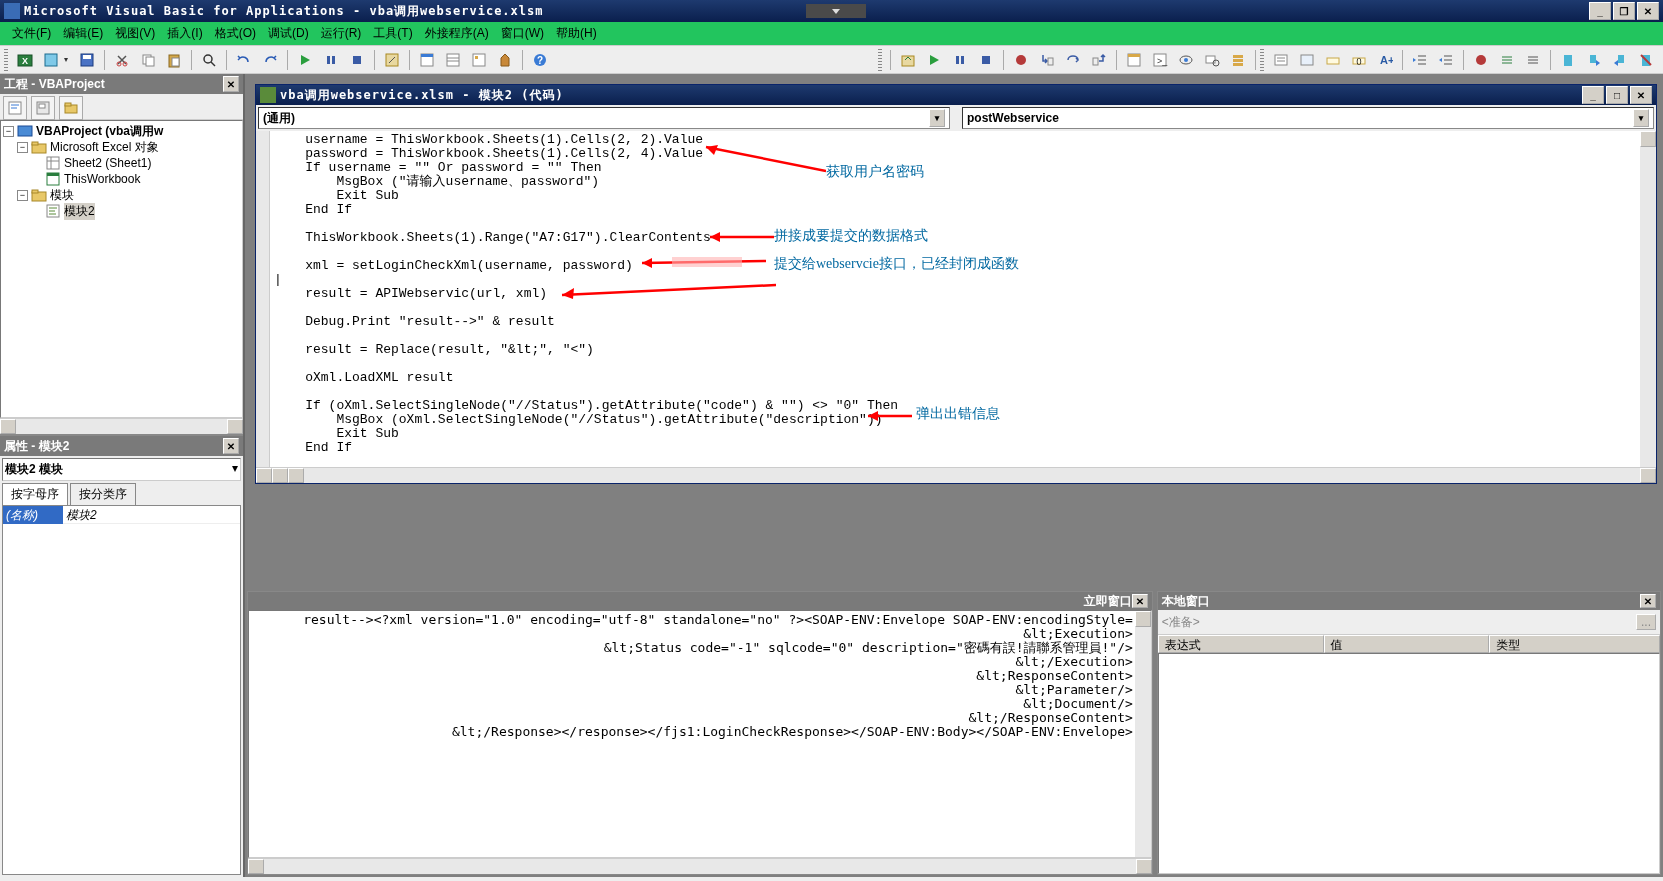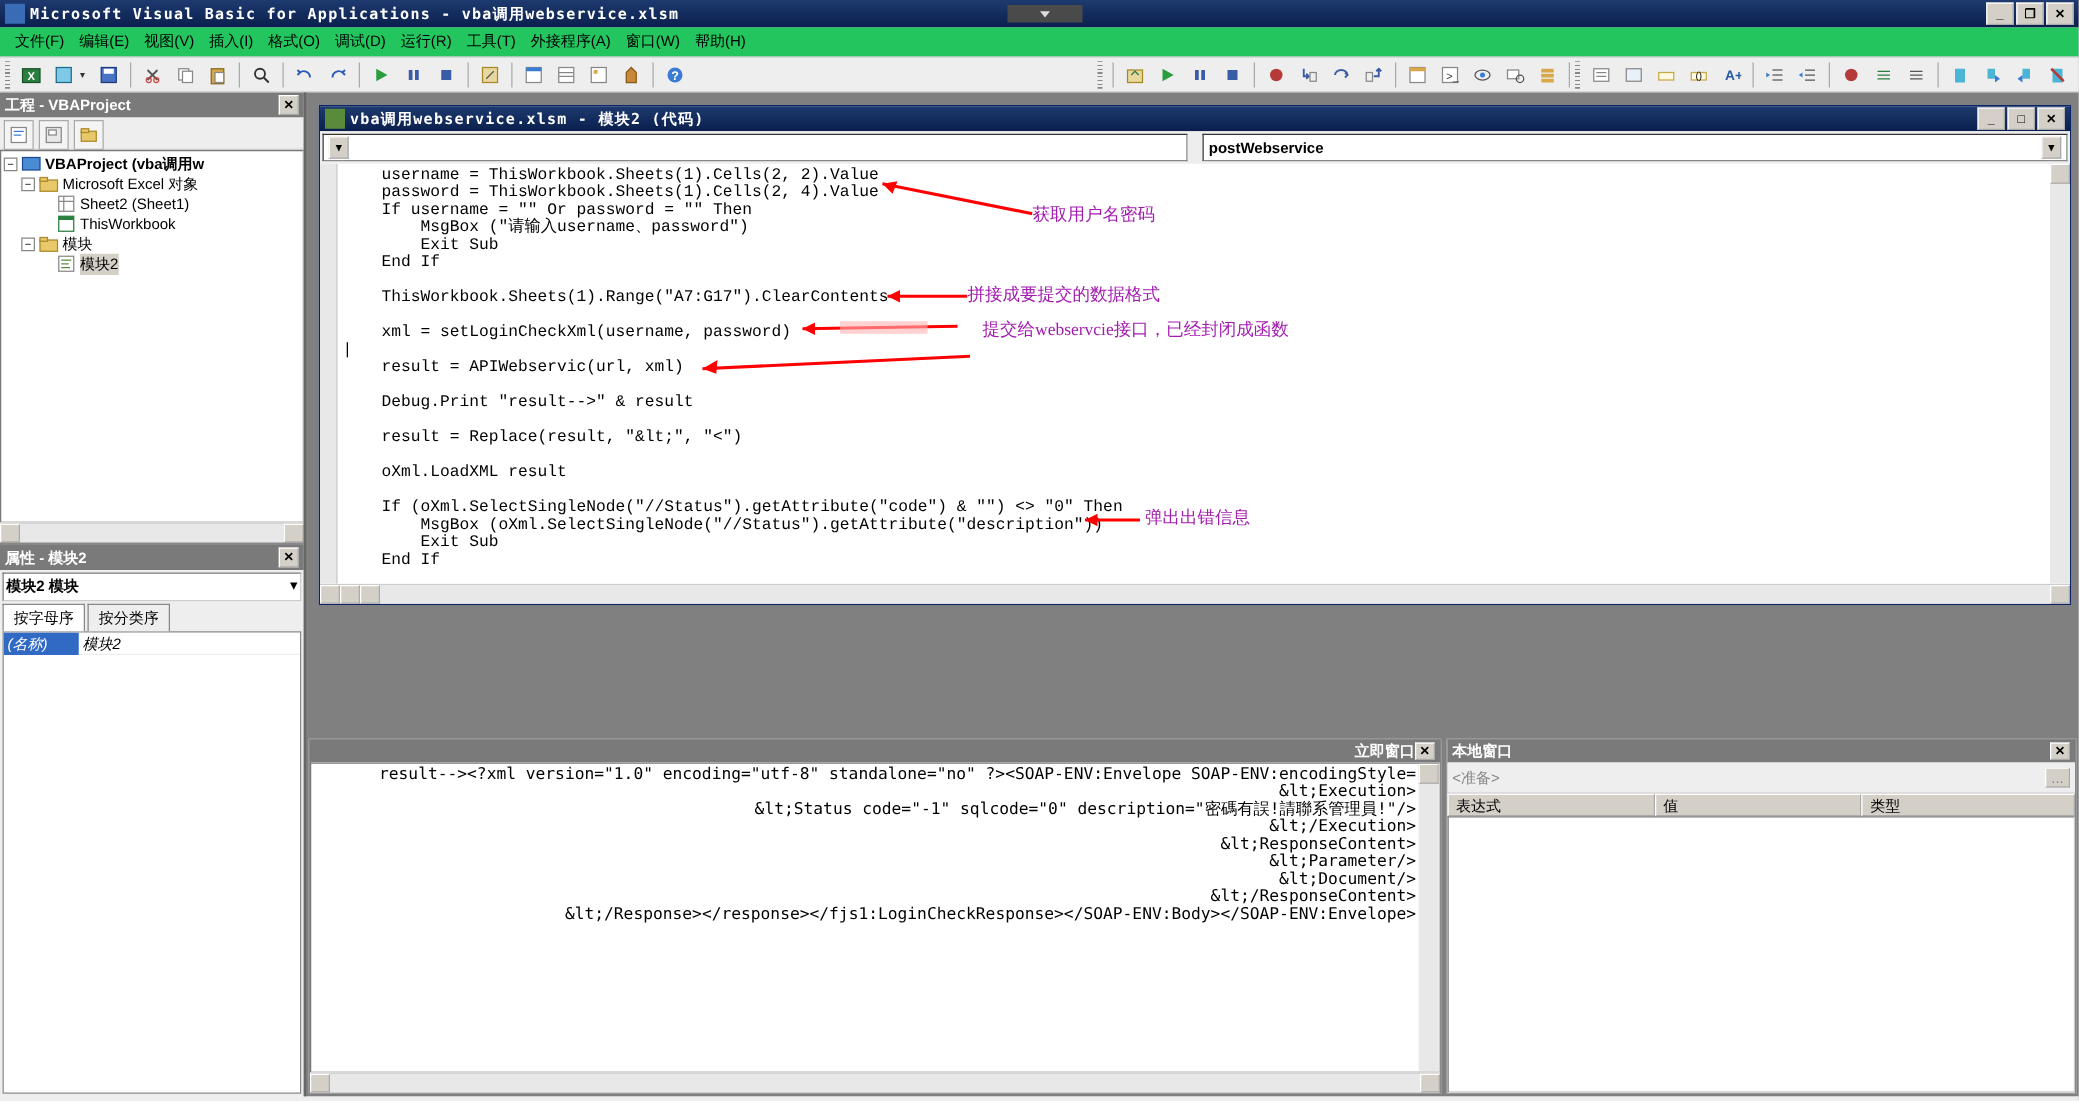--- a/index.html
+++ b/index.html
@@ -69,21 +69,21 @@
   .code-dd .txt { flex: 1; }
   .code-body { flex: 1; display: flex; background: #fff; overflow: hidden; position: relative; }
   .code-margin { width: 14px; background: #e8e8e8; border-right: 1px solid #ccc; }
   .code-text { flex: 1; font-family: "SimSun", "Courier New", monospace; font-size: 13px; white-space: pre; padding: 2px 0 2px 4px; line-height: 14px; overflow: hidden; }
   .code-vscroll { width: 16px; background: #e8e8e8; }
   .vscroll-btn { height: 16px; background: #d4d0c8; border: 1px outset #fff; }
   .code-hscroll { height: 16px; display: flex; background: #e8e8e8; border-top: 1px solid #ccc; }
   .code-hscroll .mode-btn { width: 16px; background: #d4d0c8; border: 1px outset #fff; }
   
   
-  .anno { position: absolute; color: #a21caf; font-size: 14px; font-family: "SimSun"; pointer-events: none; }
+  .anno { position: absolute; color: #0369a1; font-size: 14px; font-family: "SimSun"; pointer-events: none; }
   .arrow-svg { position: absolute; pointer-events: none; }
   
   
   .bottom-windows { position: absolute; left: 0; right: 0; bottom: 0; height: 288px; display: flex; gap: 4px; padding: 2px; }
   .sub-window { flex: 1; background: #eeeeee; border: 1px solid #888; display: flex; flex-direction: column; }
   .sub-window:first-child { flex: 1.8; text-align: right; }
   .sub-head { background: #7a7a7a; color: #fff; height: 18px; display: flex; align-items: center; padding: 0 4px; font-weight: bold; }
   .sub-head .title { flex: 1; }
   .sub-head .x { width: 16px; height: 14px; background: #d4d0c8; color: #000; display: flex; align-items: center; justify-content: center; border: 1px outset #fff; cursor: pointer; font-size: 10px; }
   .sub-body { flex: 1; background: #fff; border: 1px inset #ccc; overflow: hidden; display: flex; }
@@ -548,20 +548,21 @@
         <span class="icon" style="background:#5a8b3a"></span>
         <span class="title">vba调用webservice.xlsm - 模块2 (代码)</span>
         <div class="win-btns">
           <div class="win-btn">_</div>
           <div class="win-btn">□</div>
           <div class="win-btn">✕</div>
         </div>
       </div>
       <div class="code-dropdowns">
         <div class="code-dd">
+          <span class="txt">(通用)</span>
           <span class="arrow">▾</span>
         </div>
         <div class="code-dd">
           <span class="txt">postWebservice</span>
           <span class="arrow">▾</span>
         </div>
       </div>
       <div class="code-body">
         <div class="code-margin"></div>
         <div class="code-text">    username = ThisWorkbook.Sheets(1).Cells(2, 2).Value
@@ -601,21 +602,21 @@
           <line x1="70" y1="8" x2="6" y2="8" stroke="#ff0000" stroke-width="2.5"></line>
           <polygon points="6,8 16,3 16,13" fill="#ff0000"></polygon>
         </svg>
         <div class="anno" style="left:518px; top:96px;">拼接成要提交的数据格式</div>
 
         <svg class="arrow-svg" style="left:380px; top:124px; width:140px; height:16px;">
           <line x1="130" y1="6" x2="6" y2="8" stroke="#ff0000" stroke-width="2.5"></line>
           <polygon points="6,8 16,3 16,13" fill="#ff0000"></polygon>
           <rect x="36" y="2" width="70" height="10" fill="#ffb3b3" opacity="0.6"></rect>
         </svg>
-        <div class="anno" style="left:518px; top:124px;margin-left:12px;">提交给webservcie接口，已经封闭成函数</div>
+        <div class="anno" style="left:518px; top:124px;">提交给webservcie接口，已经封闭成函数</div>
 
         <svg class="arrow-svg" style="left:300px; top:150px; width:220px; height:20px;">
           <line x1="220" y1="4" x2="6" y2="14" stroke="#ff0000" stroke-width="2.5"></line>
           <polygon points="6,14 18,7 17,18" fill="#ff0000"></polygon>
         </svg>
 
         <svg class="arrow-svg" style="left:606px; top:278px; width:50px; height:14px;">
           <line x1="50" y1="7" x2="6" y2="7" stroke="#ff0000" stroke-width="2.5"></line>
           <polygon points="6,7 16,2 16,12" fill="#ff0000"></polygon>
         </svg>

